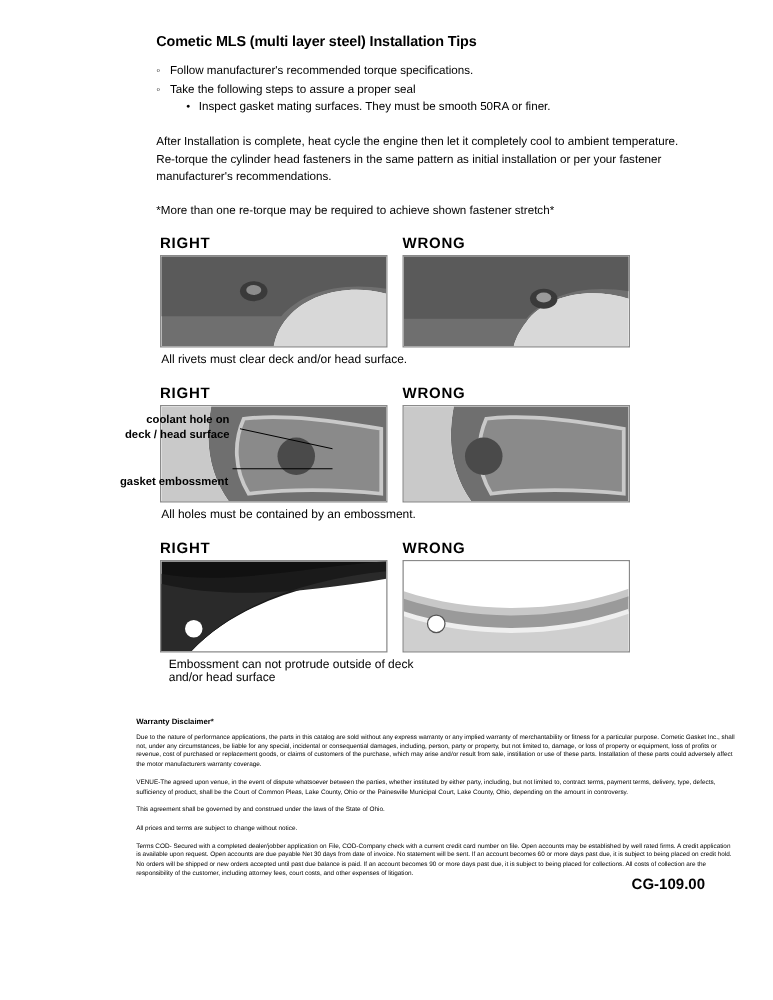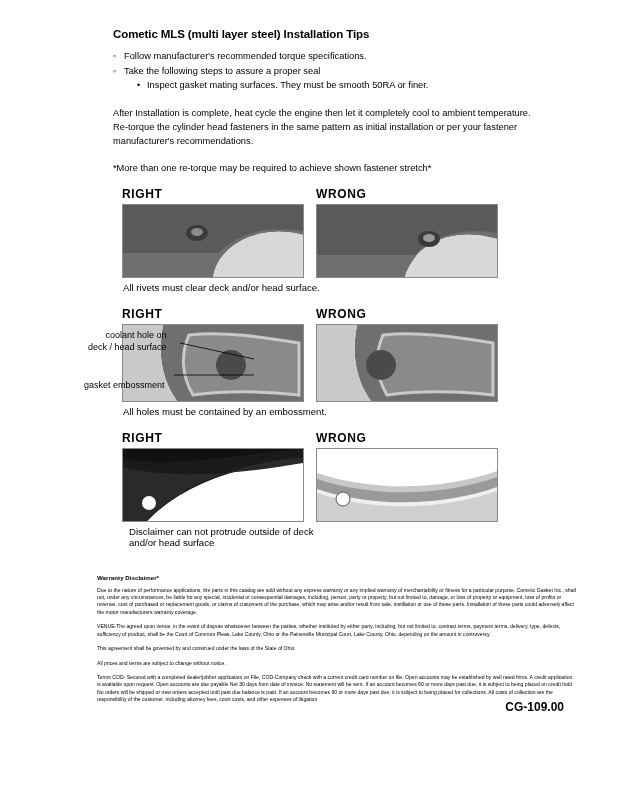--- a/index.html
+++ b/index.html
@@ -13,21 +13,21 @@
     font-family: "Liberation Sans", sans-serif;
     color: #000000;
     position: relative;
     overflow: hidden;
   }
   .page {
     position: relative;
     width: 618px;
     height: 740px;
     box-sizing: border-box;
-    padding: 28px 42px 0 42px;
+    padding: 28px 42px 0 54px;
   }
   h1.title {
     font-size: 11.5px;
     font-weight: bold;
     margin: 0 0 9px 71px;
     letter-spacing: -0.1px;
   }
   ul.bullets {
     list-style: none;
     margin: 0 0 0 71px;
@@ -139,20 +139,21 @@
     width: 100%;
     height: 100%;
     pointer-events: none;
   }
   .callout-text {
     position: absolute;
     font-size: 9px;
     line-height: 12px;
     text-align: right;
     white-space: pre-line;
+    font-weight: bold;
   }
 
   
   .warranty {
     margin: 26px 0 0 55px;
     width: 480px;
   }
   .warranty h3 {
     font-size: 6.2px;
     font-weight: bold;
@@ -292,21 +293,21 @@
             <path d="M0,24 C60,44 130,40 180,22 L180,30 C130,50 60,54 0,34 Z" fill="#c8c8c8"></path>
             <path d="M0,30 C60,50 130,46 180,28 L180,40 C130,60 60,64 0,44 Z" fill="#9a9a9a"></path>
             <path d="M0,40 C60,60 130,56 180,38 L180,72 L0,72 Z" fill="#efefef"></path>
             <path d="M0,44 C60,64 130,60 180,42 L180,72 L0,72 Z" fill="#6f6f6f" opacity="0.25"></path>
             <circle cx="26" cy="50" r="7" fill="#ffffff" stroke="#555" stroke-width="1"></circle>
           </svg>
         </div>
       </div>
     </div>
     <div class="caption-wrap indent">
-      <div class="fig-caption" style="white-space:pre-line;">Disclaimer can not protrude outside of deck
+      <div class="fig-caption" style="white-space:pre-line;">Embossment can not protrude outside of deck
 and/or head surface</div>
     </div>
 
   </div>
 
   <div class="warranty">
     <h3>Warranty Disclaimer*</h3>
     <p>Due to the nature of performance applications, the parts in this catalog are sold without any express warranty or any implied warranty of merchantability or fitness for a particular purpose.  Cometic Gasket Inc., shall not, under any circumstances, be liable for any special, incidental or consequential damages, including, person, party or property, but not limited to, damage, or loss of property or equipment, loss of profits or revenue, cost of purchased or replacement goods, or claims of customers of the purchase, which may arise and/or result from sale, instillation or use of these parts.  Installation of these parts could adversely affect the motor manufacturers warranty coverage.</p>
     <p>VENUE-The agreed upon venue, in the event of dispute whatsoever between the parties, whether instituted by either party, including, but not limited to, contract terms, payment terms, delivery, type, defects, sufficiency of product, shall be the Court of Common Pleas, Lake County, Ohio or the Painesville Municipal Court, Lake County, Ohio, depending on the amount in controversy.</p>
     <p>This agreement shall be governed by and construed under the laws of the State of Ohio.</p>

